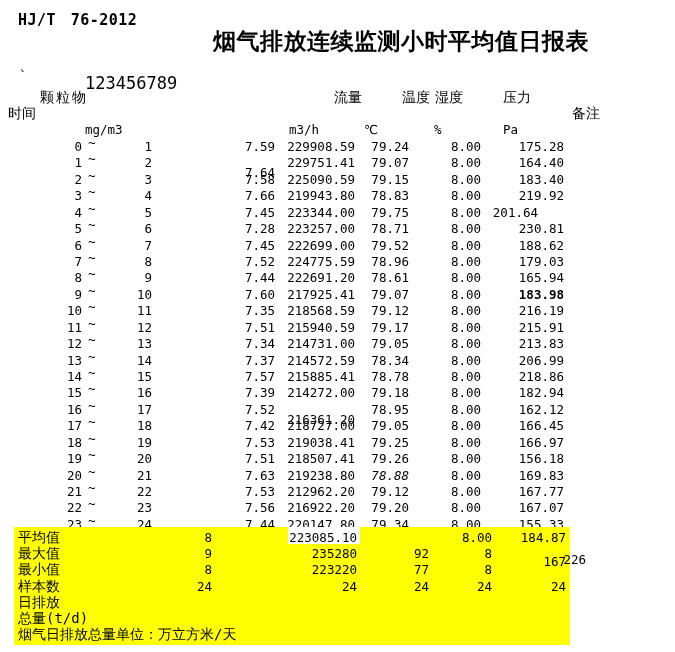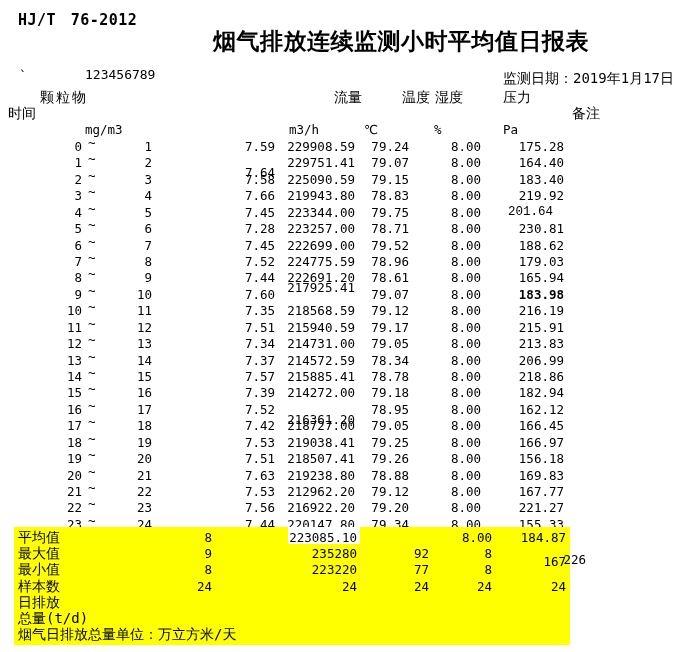--- a/index.html
+++ b/index.html
@@ -7,21 +7,21 @@
     position:relative;width:675px;height:652px;background:#ffffff;
     font-family:"DejaVu Sans Mono","DejaVu Sans",monospace;color:#000;
     overflow:hidden;
   }
   .abs{position:absolute;white-space:nowrap;}
   .std{left:18px;top:11px;font-size:15px;font-weight:bold;word-spacing:5px;letter-spacing:0.5px;}
   .title{left:213px;top:26px;font-size:23px;font-weight:bold;letter-spacing:0.5px;}
   .cjk{font-size:14px;}
   .plant-line{left:14px;top:56px;}
   .tick{left:19px;top:68px;font-size:13px;}
-  .code{left:85px;top:67px;font-size:13px;}
+  .code{left:85px;top:73px;font-size:17px;}
   .date-line{left:503px;top:70px;}
   .h-pm{left:40px;top:89px;letter-spacing:2px;}
   .h-time{left:8px;top:105px;}
   .h-flow{left:334px;top:89px;}
   .h-temp{left:402px;top:89px;}
   .h-hum{left:435px;top:89px;}
   .h-press{left:503px;top:89px;}
   .h-remark{left:572px;top:105px;}
   .unit{font-size:12.5px;top:122px;}
   .u-pm{left:85px;}
@@ -39,23 +39,20 @@
 <body>
 
 <div class="page">
 
   <span class="abs std">HJ/T 76-2012</span>
   <div class="abs title">烟气排放连续监测小时平均值日报表</div>
 
   <span class="abs tick">`</span>
   <span class="abs code">123456789</span>
 
-  <div class="abs cjk date-line">
-    <span>监测日期：</span><span>2019年1月17日</span>
-  </div>
 
   <span class="abs cjk h-pm">颗粒物</span>
   <span class="abs cjk h-time">时间</span>
   <span class="abs cjk h-flow">流量</span>
   <span class="abs cjk h-temp">温度</span>
   <span class="abs cjk h-hum">湿度</span>
   <span class="abs cjk h-press">压力</span>
   <span class="abs cjk h-remark">备注</span>
 
   <span class="abs unit u-pm">mg/m3</span>
@@ -106,21 +103,21 @@
         <span class="num" style="left: 454px; top: 188px;">219.92</span>
       </div>
       <div>
         <span class="num" style="left: -28px; top: 205px;">4</span>
         <span class="tilde" style="left: 88px; top: 201px;">~</span>
         <span class="num" style="left: 42px; top: 205px;">5</span>
         <span class="num" style="left: 165px; top: 205px;">7.45</span>
         <span class="num" style="left: 245px; top: 205px;">223344.00</span>
         <span class="num" style="left: 299px; top: 205px;">79.75</span>
         <span class="num" style="left: 371px; top: 205px;">8.00</span>
-        <span class="num" style="left: 443px; top: 205px; font-family: Liberation Mono, monospace;">201.64</span>
+        <span class="num" style="left: 428px; top: 205px;">201.64</span>
       </div>
       <div>
         <span class="num" style="left: -28px; top: 221px;">5</span>
         <span class="tilde" style="left: 88px; top: 217px;">~</span>
         <span class="num" style="left: 42px; top: 221px;">6</span>
         <span class="num" style="left: 165px; top: 221px;">7.28</span>
         <span class="num" style="left: 245px; top: 221px;">223257.00</span>
         <span class="num" style="left: 299px; top: 221px;">78.71</span>
         <span class="num" style="left: 371px; top: 221px;">8.00</span>
         <span class="num" style="left: 454px; top: 221px;">230.81</span>
@@ -153,21 +150,21 @@
         <span class="num" style="left: 245px; top: 270px;">222691.20</span>
         <span class="num" style="left: 299px; top: 270px;">78.61</span>
         <span class="num" style="left: 371px; top: 270px;">8.00</span>
         <span class="num" style="left: 454px; top: 270px;">165.94</span>
       </div>
       <div>
         <span class="num" style="left: -28px; top: 287px;">9</span>
         <span class="tilde" style="left: 88px; top: 283px;">~</span>
         <span class="num" style="left: 42px; top: 287px;">10</span>
         <span class="num" style="left: 165px; top: 287px;">7.60</span>
-        <span class="num" style="left: 245px; top: 280px;">217925.41</span>
+        <span class="num" style="left: 245px; top: 287px;">217925.41</span>
         <span class="num" style="left: 299px; top: 287px;">79.07</span>
         <span class="num" style="left: 371px; top: 287px;">8.00</span>
         <span class="num" style="left: 454px; top: 287px; font-weight: bold;">183.98</span>
       </div>
       <div>
         <span class="num" style="left: -28px; top: 303px;">10</span>
         <span class="tilde" style="left: 88px; top: 299px;">~</span>
         <span class="num" style="left: 42px; top: 303px;">11</span>
         <span class="num" style="left: 165px; top: 303px;">7.35</span>
         <span class="num" style="left: 245px; top: 303px;">218568.59</span>
@@ -264,21 +261,21 @@
         <span class="num" style="left: 299px; top: 451px;">79.26</span>
         <span class="num" style="left: 371px; top: 451px;">8.00</span>
         <span class="num" style="left: 454px; top: 451px;">156.18</span>
       </div>
       <div>
         <span class="num" style="left: -28px; top: 468px;">20</span>
         <span class="tilde" style="left: 88px; top: 464px;">~</span>
         <span class="num" style="left: 42px; top: 468px;">21</span>
         <span class="num" style="left: 165px; top: 468px;">7.63</span>
         <span class="num" style="left: 245px; top: 468px;">219238.80</span>
-        <span class="num" style="left: 299px; top: 468px;">78.88</span>
+        <span class="num" style="left: 299px; top: 468px; font-style: italic;">78.88</span>
         <span class="num" style="left: 371px; top: 468px;">8.00</span>
         <span class="num" style="left: 454px; top: 468px;">169.83</span>
       </div>
       <div>
         <span class="num" style="left: -28px; top: 484px;">21</span>
         <span class="tilde" style="left: 88px; top: 480px;">~</span>
         <span class="num" style="left: 42px; top: 484px;">22</span>
         <span class="num" style="left: 165px; top: 484px;">7.53</span>
         <span class="num" style="left: 245px; top: 484px;">212962.20</span>
         <span class="num" style="left: 299px; top: 484px;">79.12</span>
@@ -286,21 +283,21 @@
         <span class="num" style="left: 454px; top: 484px;">167.77</span>
       </div>
       <div>
         <span class="num" style="left: -28px; top: 500px;">22</span>
         <span class="tilde" style="left: 88px; top: 496px;">~</span>
         <span class="num" style="left: 42px; top: 500px;">23</span>
         <span class="num" style="left: 165px; top: 500px;">7.56</span>
         <span class="num" style="left: 245px; top: 500px;">216922.20</span>
         <span class="num" style="left: 299px; top: 500px;">79.20</span>
         <span class="num" style="left: 371px; top: 500px;">8.00</span>
-        <span class="num" style="left: 454px; top: 500px;">221.27</span>
+        <span class="num" style="left: 454px; top: 500px;">167.07</span>
       </div>
       <div>
         <span class="num" style="left: -28px; top: 517px;">23</span>
         <span class="tilde" style="left: 88px; top: 513px;">~</span>
         <span class="num" style="left: 42px; top: 517px;">24</span>
         <span class="num" style="left: 165px; top: 517px;">7.44</span>
         <span class="num" style="left: 245px; top: 517px;">220147.80</span>
         <span class="num" style="left: 299px; top: 517px;">79.34</span>
         <span class="num" style="left: 371px; top: 517px;">8.00</span>
         <span class="num" style="left: 454px; top: 517px;">155.33</span>

